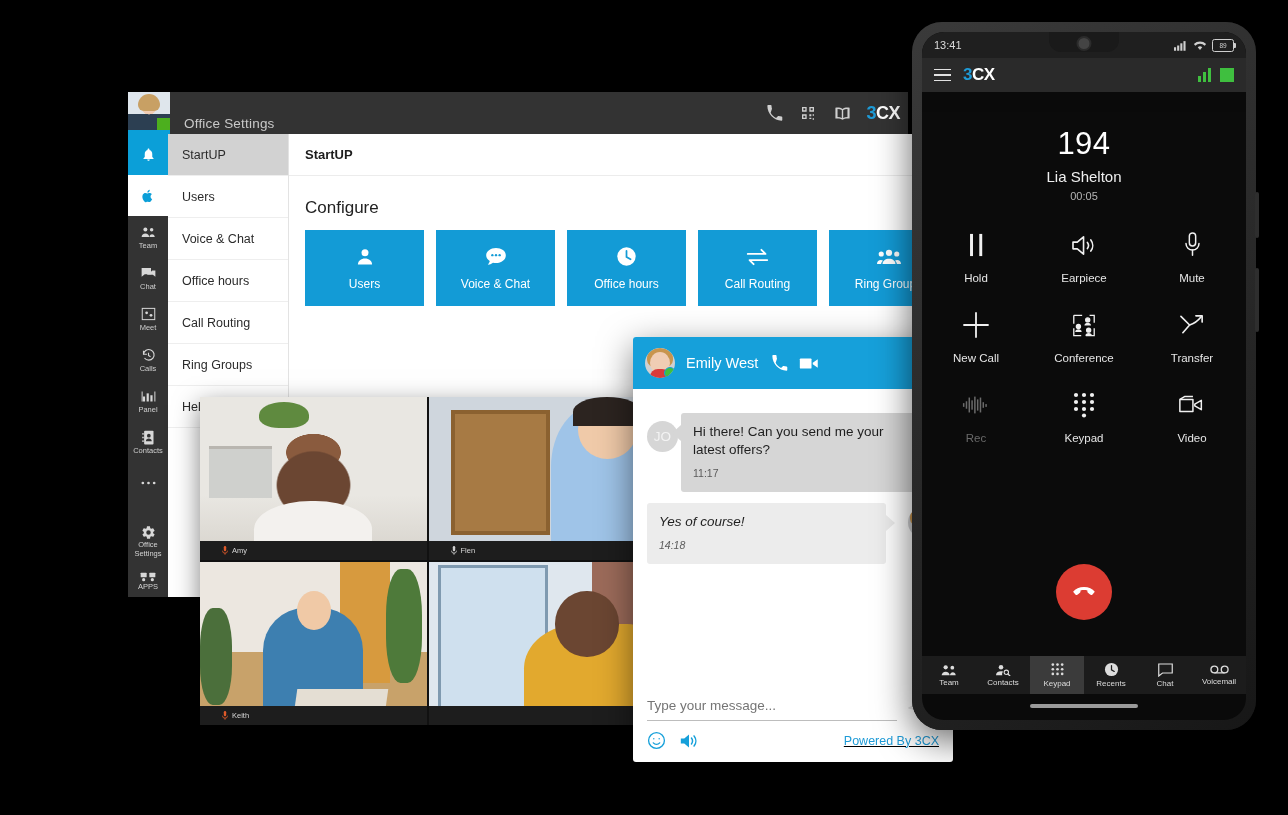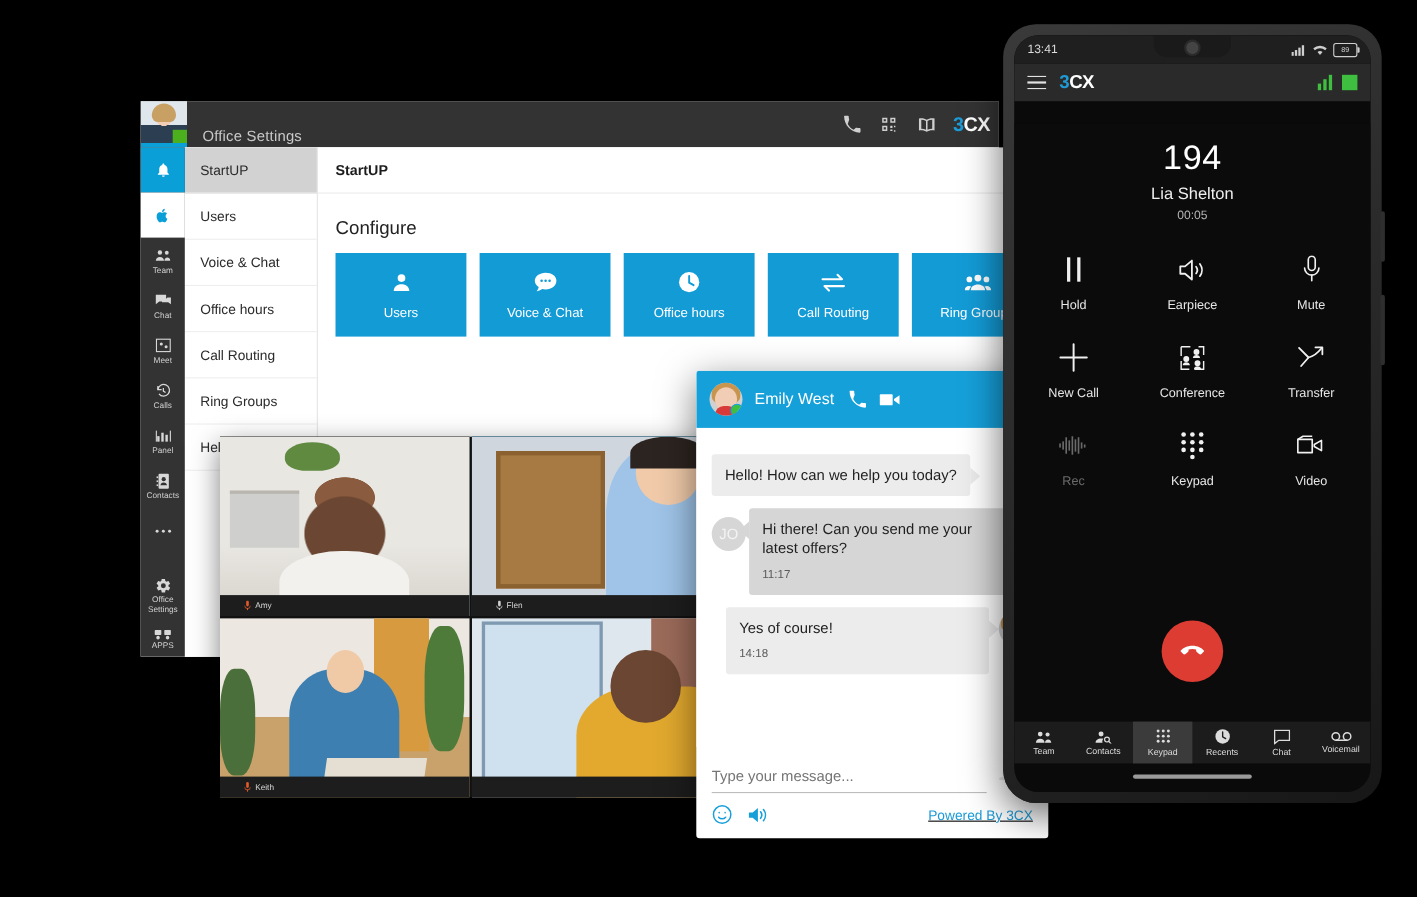--- a/index.html
+++ b/index.html
@@ -103,21 +103,21 @@
   .bub{background:#ececec;border-radius:3px;padding:10px 12px;font-size:13.5px;color:#1f1f1f;line-height:18px;
        max-width:215px;position:relative;}
   .bub.dark{background:#d6d6d6;}
   .bub .time{font-size:10.5px;color:#5a5a5a;margin-top:5px;}
   .tail-r{position:absolute;right:-9px;top:12px;width:0;height:0;border-top:8px solid transparent;
           border-bottom:8px solid transparent;border-left:9px solid #ececec;}
   .tail-l{position:absolute;left:-9px;top:12px;width:0;height:0;border-top:8px solid transparent;
           border-bottom:8px solid transparent;border-right:9px solid #d6d6d6;}
   .jo{position:absolute;left:0;top:8px;width:31px;height:31px;border-radius:50%;background:#d6d6d6;color:#f3f3f3;
       display:flex;align-items:center;justify-content:center;font-size:13.5px;}
-  .row.me{justify-content:flex-end;padding-right:40px;}
+  .row.me{justify-content:flex-start;padding-right:40px;font-style:italic;}
   .me-av{position:absolute;right:0;top:4px;width:31px;height:31px;border-radius:50%;overflow:hidden;background:#cfd0d2;}
   .me-av .f{position:absolute;left:5px;top:4px;width:21px;height:23px;border-radius:50%;background:#f0cdb4;}
   .me-av .h{position:absolute;left:2px;top:0;width:27px;height:20px;border-radius:50% 50% 40% 40%;background:#c8954e;}
   .me-av .sh{position:absolute;left:5px;bottom:0;width:21px;height:9px;background:#d83a3a;border-radius:8px 8px 0 0;}
 
   .chat-foot{flex:none;padding:0 14px 12px;position:relative;text-decoration:underline;}
   .msg-input{border:0;border-bottom:1px solid #bdbdbd;width:250px;font-size:13.5px;color:#8d8d8d;
              padding:7px 0 7px;outline:none;font-family:"Liberation Sans",sans-serif;background:transparent;}
   .send{position:absolute;right:16px;top:4px;color:#e4e4e4;}
   .foot-row{display:flex;align-items:center;gap:13px;margin-top:10px;color:#16a0da;}
@@ -483,26 +483,20 @@
           </span>
       </div>
       <div class="ch-close">
           <svg width="19" height="19" viewBox="0 0 24 24" fill="none" stroke="currentColor" stroke-width="2" stroke-linecap="round">
             <path d="M4 4l16 16M20 4L4 20"></path>
           </svg>
         </div>
     </div>
 
     <div class="chat-msgs">
-      <div class="row agent">
-        <div class="bub">
-          <div>Hello! How can we help you today?</div>
-          <div class="tail-r"></div>
-        </div>
-      </div>
       <div class="row cust">
         <div class="jo">JO</div>
         <div class="bub dark">
           <div>Hi there! Can you send me your latest offers?</div>
           <div class="time">11:17</div>
           <div class="tail-l"></div>
         </div>
       </div>
       <div class="row me">
         <div class="bub" style="min-width:215px">

